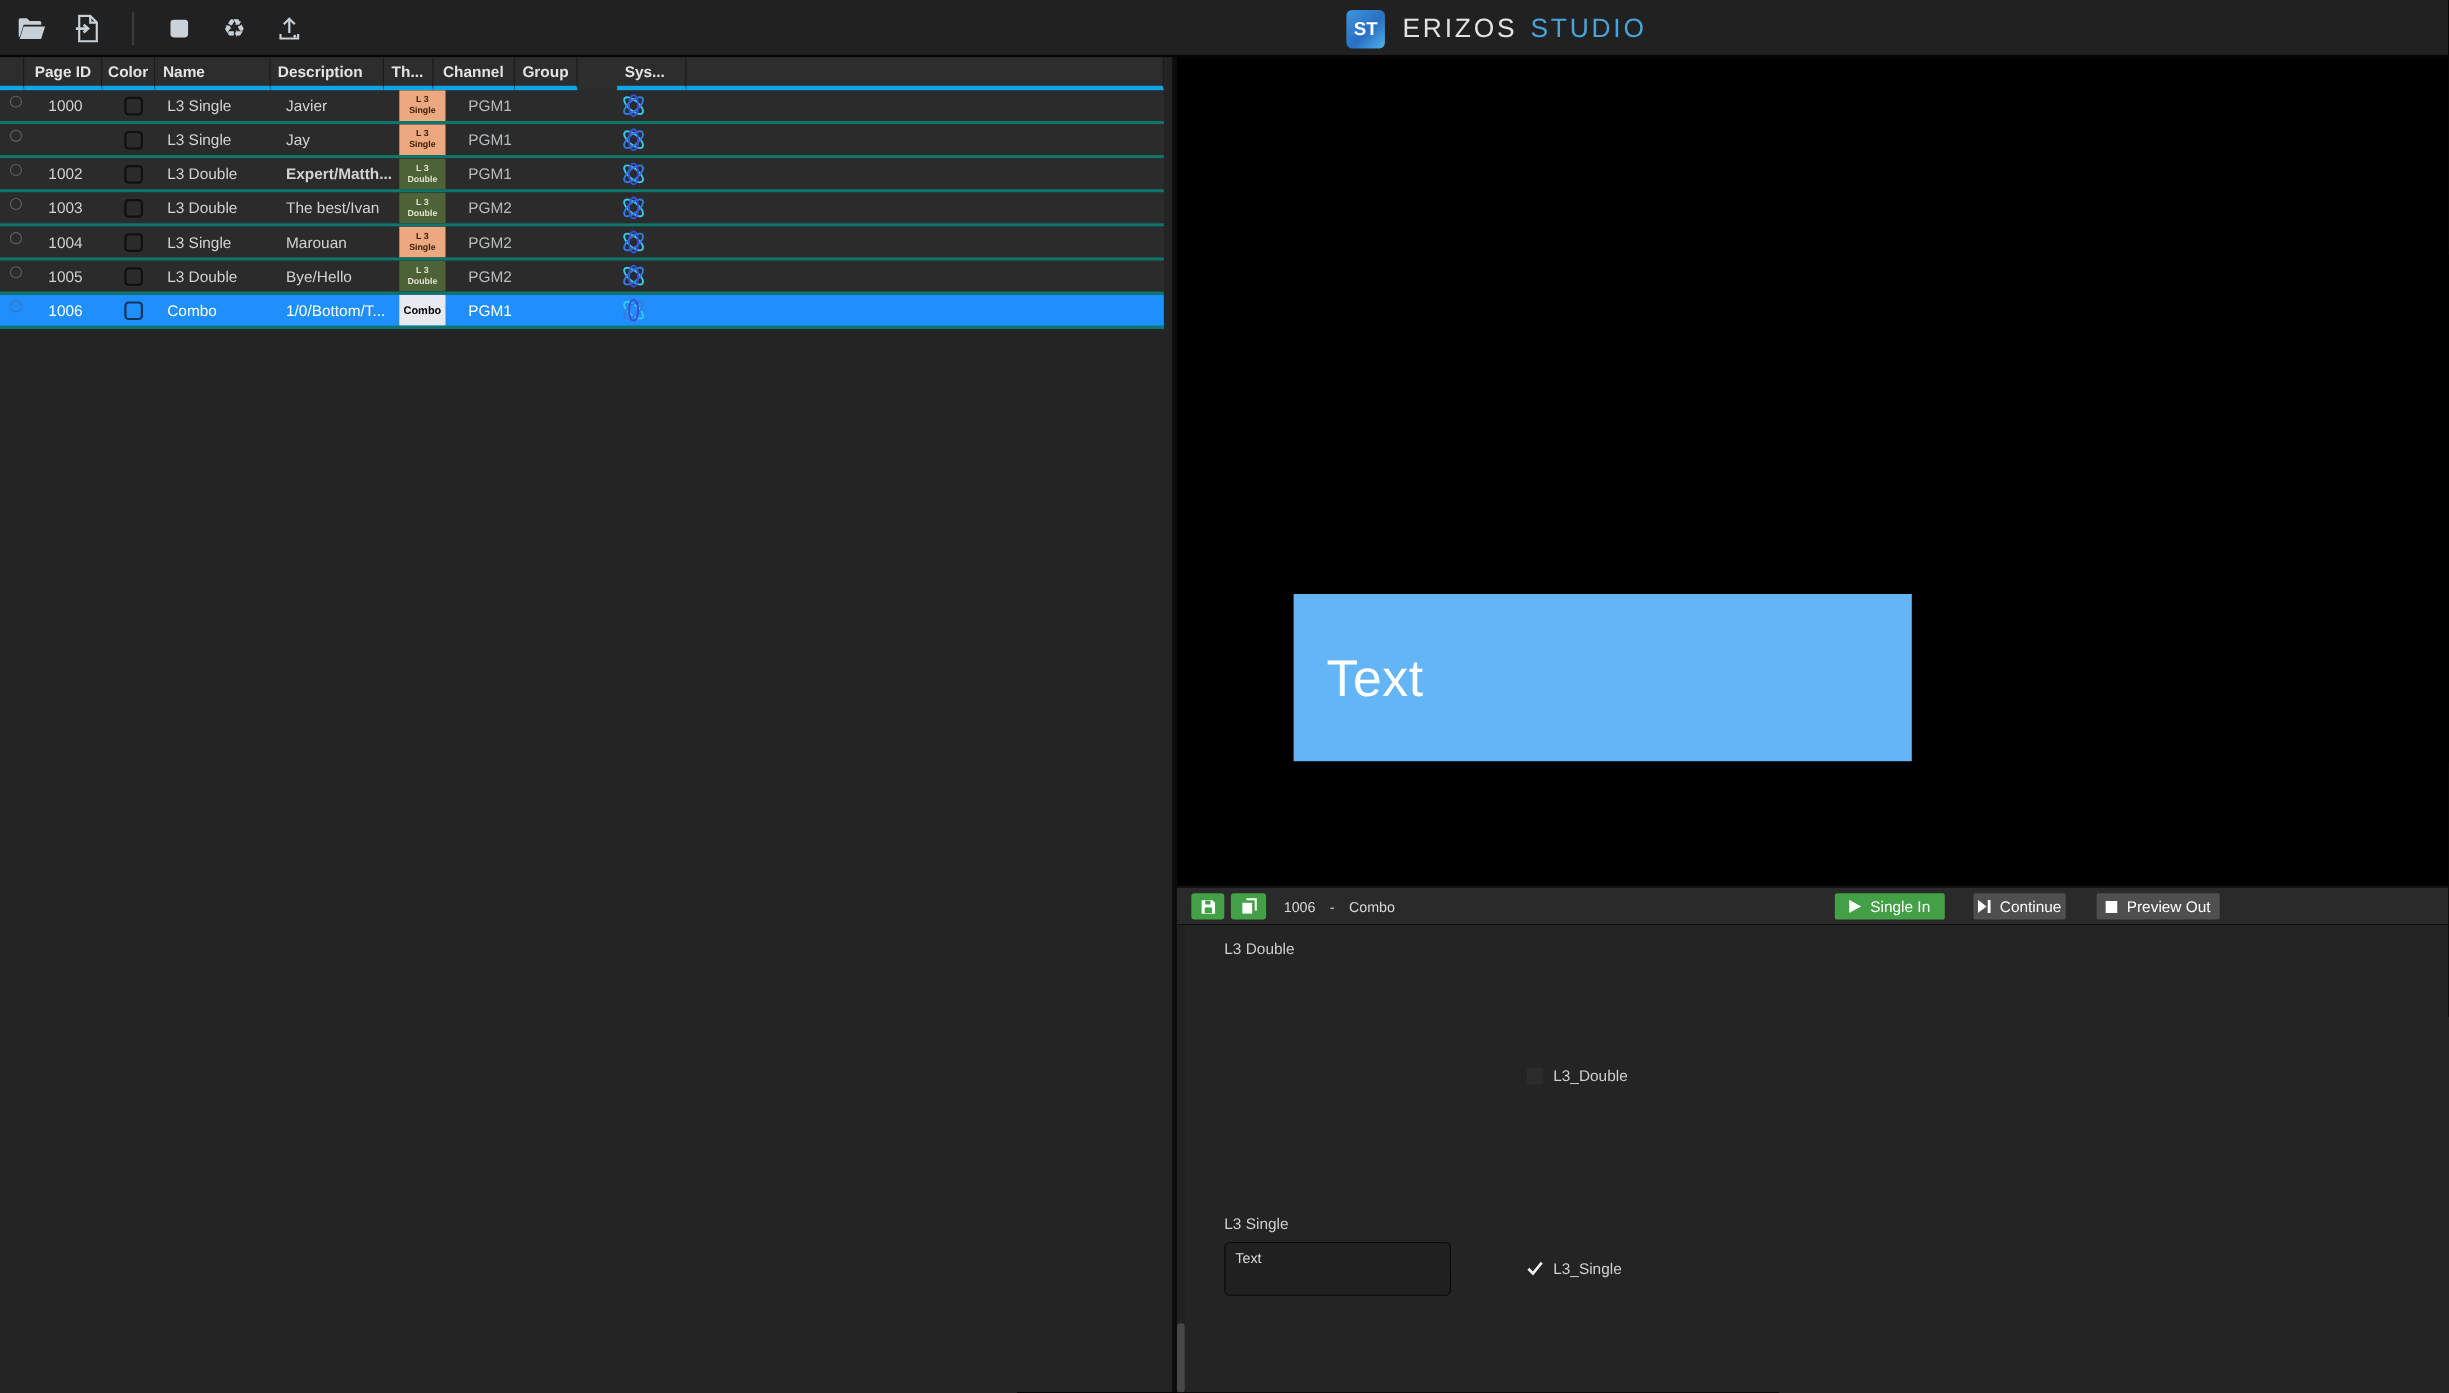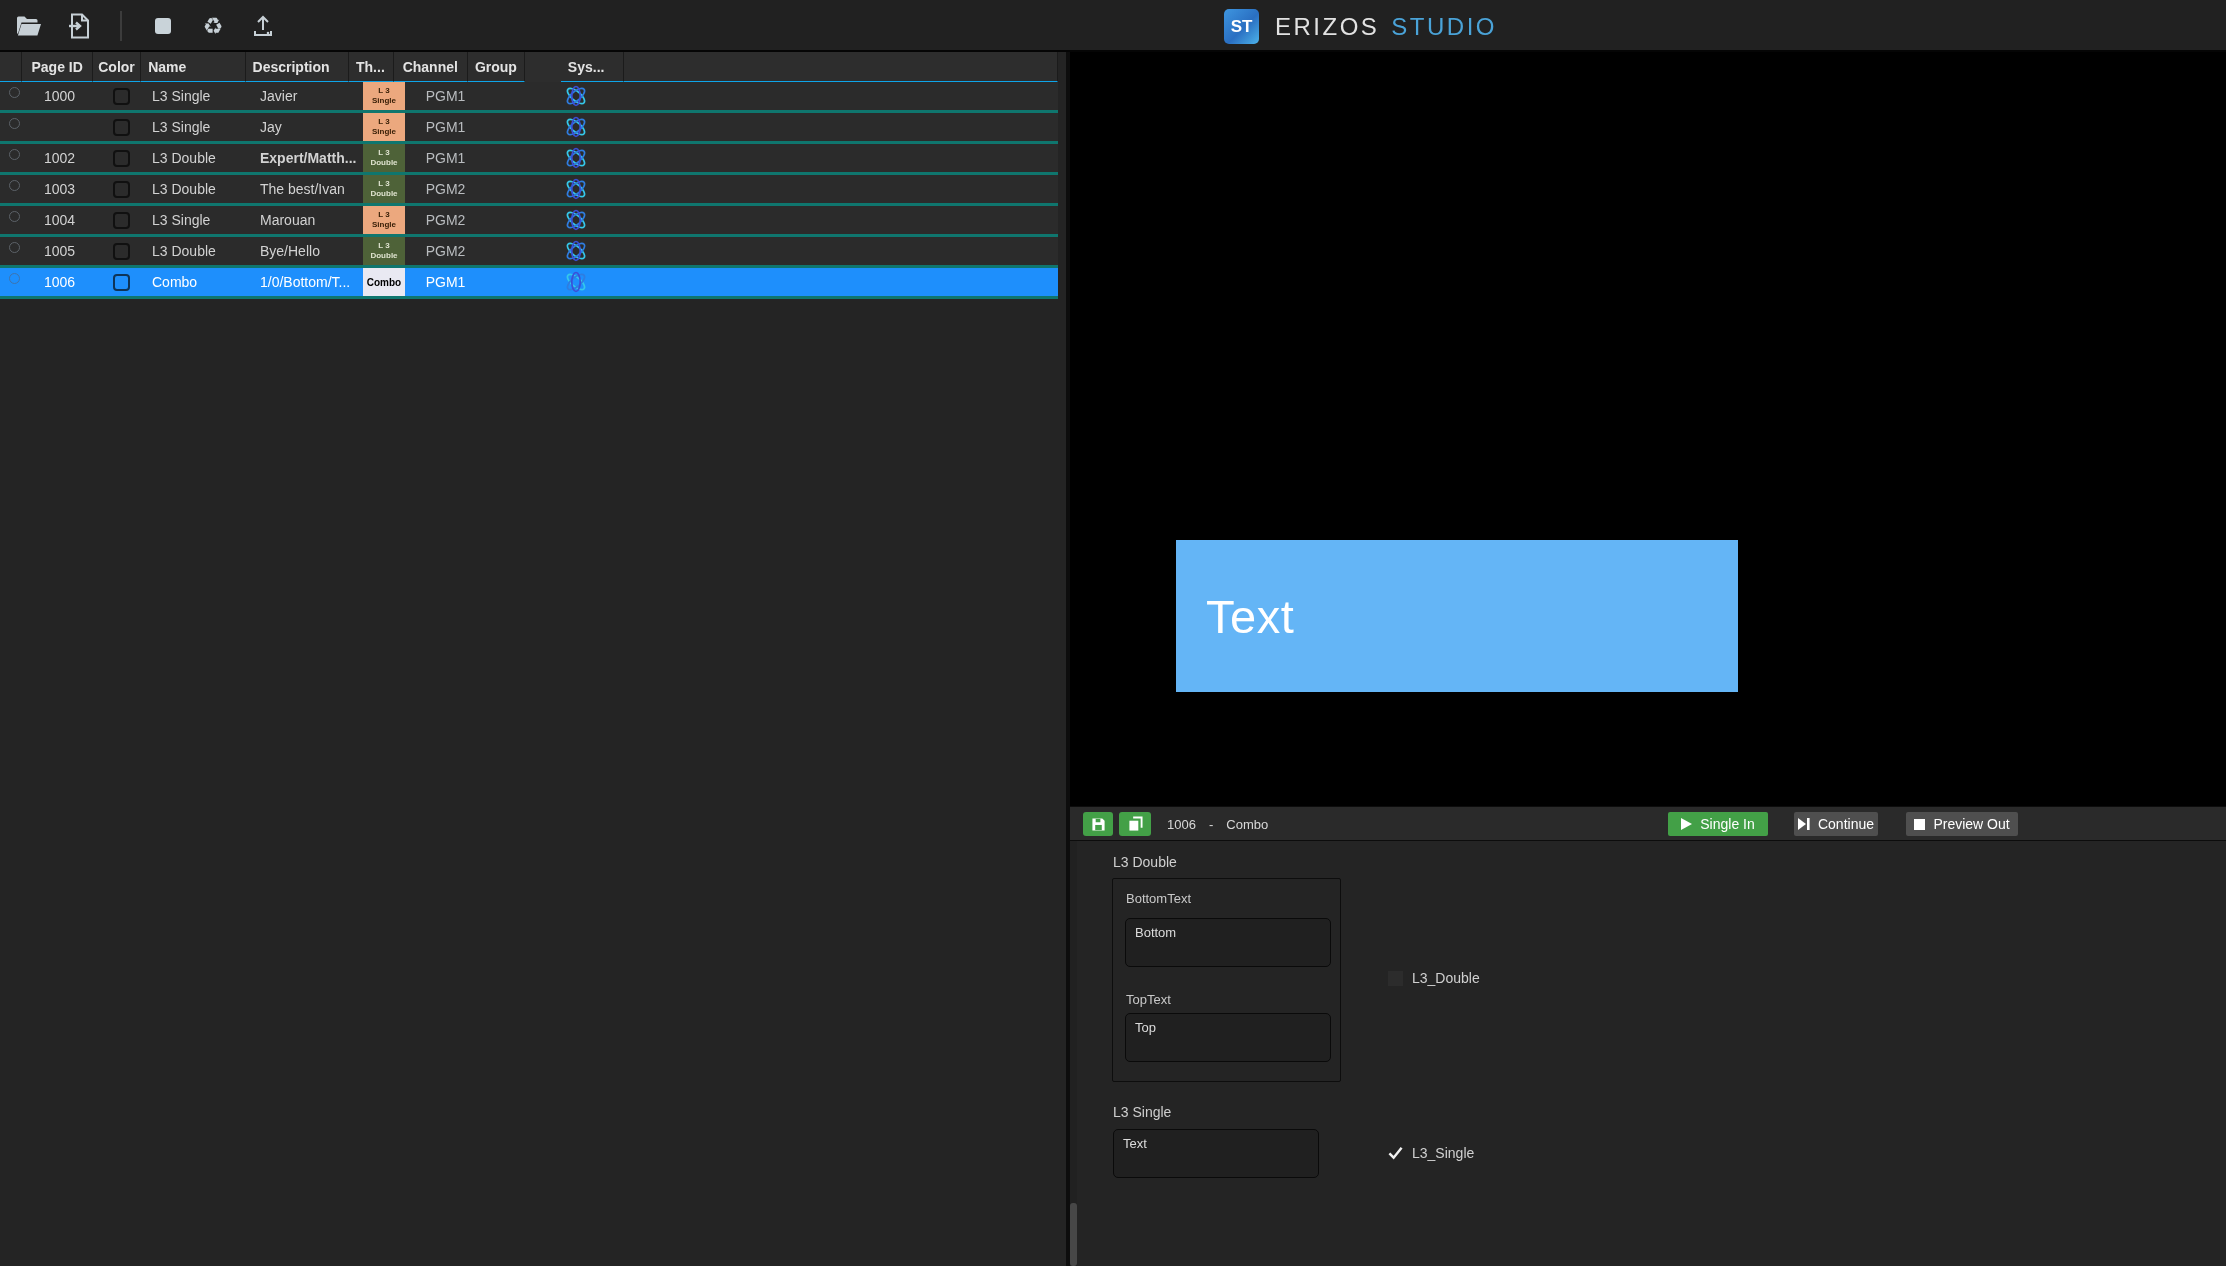--- a/index.html
+++ b/index.html
@@ -27,21 +27,21 @@
   .brand-product { color:#4aa3d8; }
 
   
   .playlist-panel { position:absolute; left:0; top:52px; width:1066px; height:1214px; background:#242424; }
   .playlist-titlebar { position:relative; height:29px; background:#2b2b2b; border-bottom:1px solid #171717; }
   .playlist-title { position:absolute; left:9px; top:5px; font-size:15px; color:#d8d8d8; }
   .tb-ic { position:absolute; top:4px; width:22px; height:21px; display:flex; align-items:center; justify-content:center; cursor:pointer; }
   .tb-divider { position:absolute; top:6px; left:960px; width:1px; height:17px; background:#464646; }
 
   .playlist-header { display:flex; height:30px; width:1058px; background:#2d2d2d; font-size:14px; font-weight:bold; color:#e3e3e3; }
-  .ph-cell { border-right:1px solid #1b1b1b; border-bottom:1px solid #0ea5e9; display:flex; align-items:center; padding-left:7px; overflow:hidden; white-space:nowrap; }
+  .ph-cell { border-right:1px solid #1b1b1b; border-bottom:4px solid #0ea5e9; display:flex; align-items:center; padding-left:7px; overflow:hidden; white-space:nowrap; }
   .ph-center { justify-content:center; padding-left:0; }
 
   .row { display:flex; height:31px; width:1058px; background:#2b2b2b; border-bottom:3px solid #0f766e; font-size:14px; color:#d2d2d2; cursor:pointer; }
   .row.selected { background:#1e8ffc; color:#ffffff; }
   .cell { display:flex; align-items:center; overflow:hidden; white-space:nowrap; }
   .cell-left { padding-left:6px; }
   .cell-center { justify-content:center; }
   .radio { width:11px; height:11px; border-radius:50%; border:1.5px solid #5c6268; margin-left:6px; margin-top:-8px; }
   .row.selected .radio { border-color:#3f74ad; }
   .cbx { width:17px; height:17px; border-radius:4px; border:2px solid #101010; background:transparent; cursor:pointer; }
@@ -400,26 +400,20 @@
         <span>Preview Out</span>
       </button>
     </div>
 
     <div class="form-area">
       <div class="form-scroll-track">
         <div class="form-scroll-thumb"></div>
       </div>
 
       <span class="sec-label" style="left:43px; top:13px;">L3 Double</span>
-      <div class="groupbox">
-        <span class="field-label" style="left:13px; top:12px;">BottomText</span>
-        <textarea class="txt" style="left: 12px; top: 39px;" spellcheck="false">Bottom</textarea>
-        <span class="field-label" style="left:13px; top:113px;">TopText</span>
-        <textarea class="txt" style="left: 12px; top: 134px;" spellcheck="false">Top</textarea>
-      </div>
       <div class="tpl-row" style="left:318px; top:128px;justify-content:flex-end;">
         <span class="tpl-cbx unchecked"></span>
         <span class="tpl-label">L3_Double</span>
       </div>
 
       <span class="sec-label" style="left:43px; top:263px;">L3 Single</span>
       <textarea class="txt" style="left: 43px; top: 288px;" spellcheck="false">Text</textarea>
       <div class="tpl-row" style="left:318px; top:303px;">
         <span class="tpl-cbx">
           <svg width="16" height="14" viewBox="0 0 16 14">

